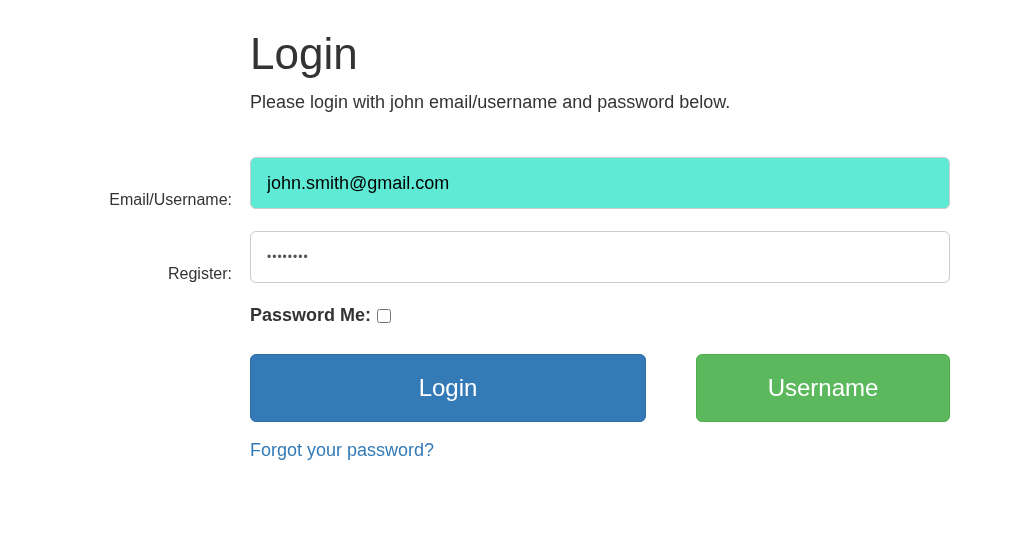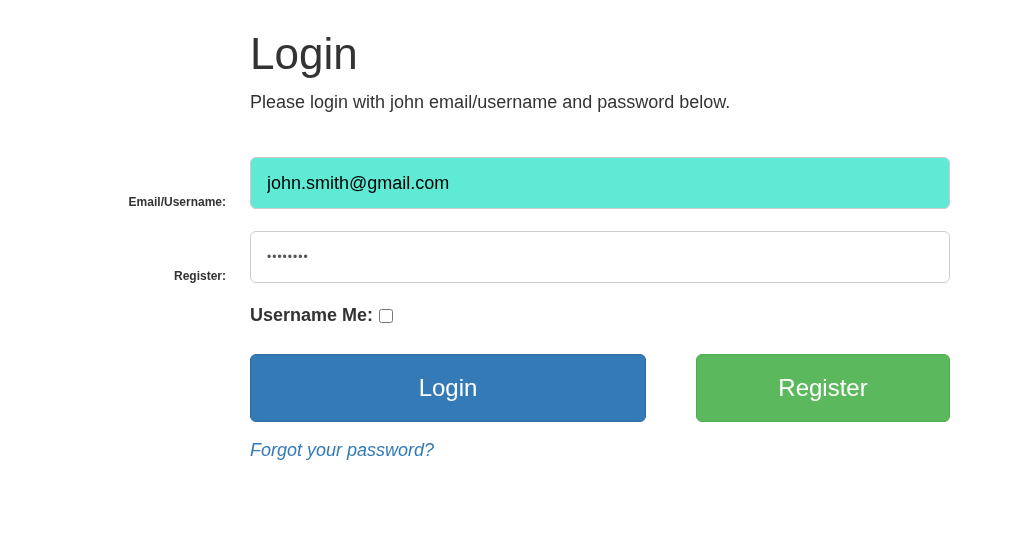--- a/index.html
+++ b/index.html
@@ -20,23 +20,23 @@
       padding-left: 30px;
     }
     .form-row {
       display: flex;
       align-items: flex-end;
       margin-bottom: 22px;
     }
     .label-col {
       width: 220px;
       text-align: right;
-      padding-right: 24px;
-      font-weight: 700;
-      font-size: 12px;
+      padding-right: 18px;
+      font-weight: 400;
+      font-size: 16px;
       color: #333;
     }
     .field-col {
       width: 700px;
     }
     .heading {
       font-size: 44px;
       font-weight: 500;
       color: #333;
       margin-bottom: 14px;
@@ -138,36 +138,36 @@
       <div class="text-input" style="display:flex;align-items:center;">
         <span class="password-dots">••••••••</span>
       </div>
     </div>
   </div>
 
   <div class="form-row">
     <div class="label-col"></div>
     <div class="field-col">
       <div class="remember-row">
-        <span>Username Me:</span>
+        <span>Password Me:</span>
         <input type="checkbox" style="">
       </div>
     </div>
   </div>
 
   <div class="form-row" style="margin-top:28px;">
     <div class="label-col"></div>
     <div class="field-col">
       <div class="button-row">
         <button class="btn btn-login">Login</button>
-        <button class="btn btn-register">Register</button>
+        <button class="btn btn-register">Username</button>
       </div>
     </div>
   </div>
 
-  <div class="form-row" style="margin-top:-4px;font-style:italic;">
+  <div class="form-row" style="margin-top:-4px;">
     <div class="label-col"></div>
     <div class="field-col">
       <a class="forgot-link">Forgot your password?</a>
     </div>
   </div>
 
 </div>
 
 </body></html>

